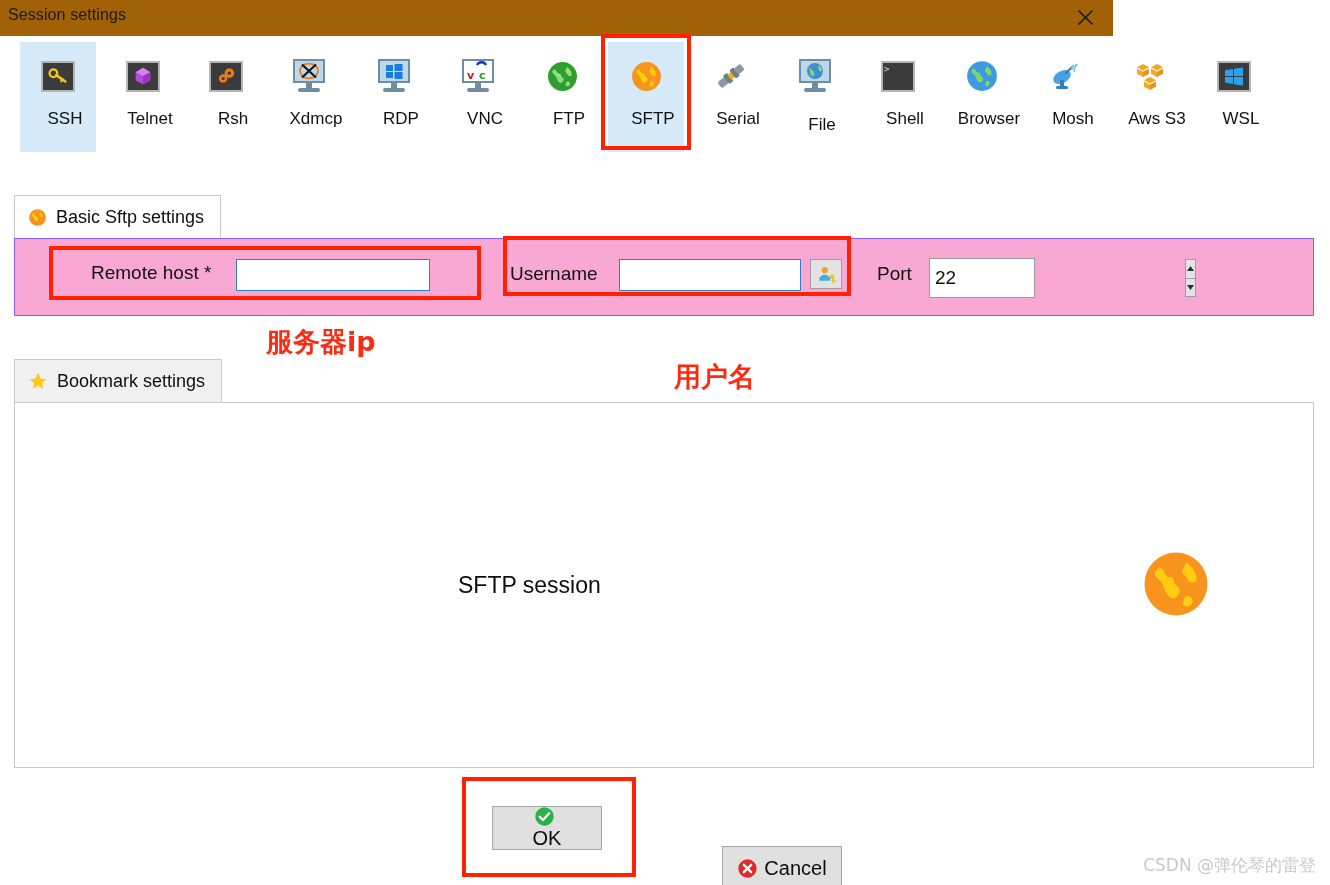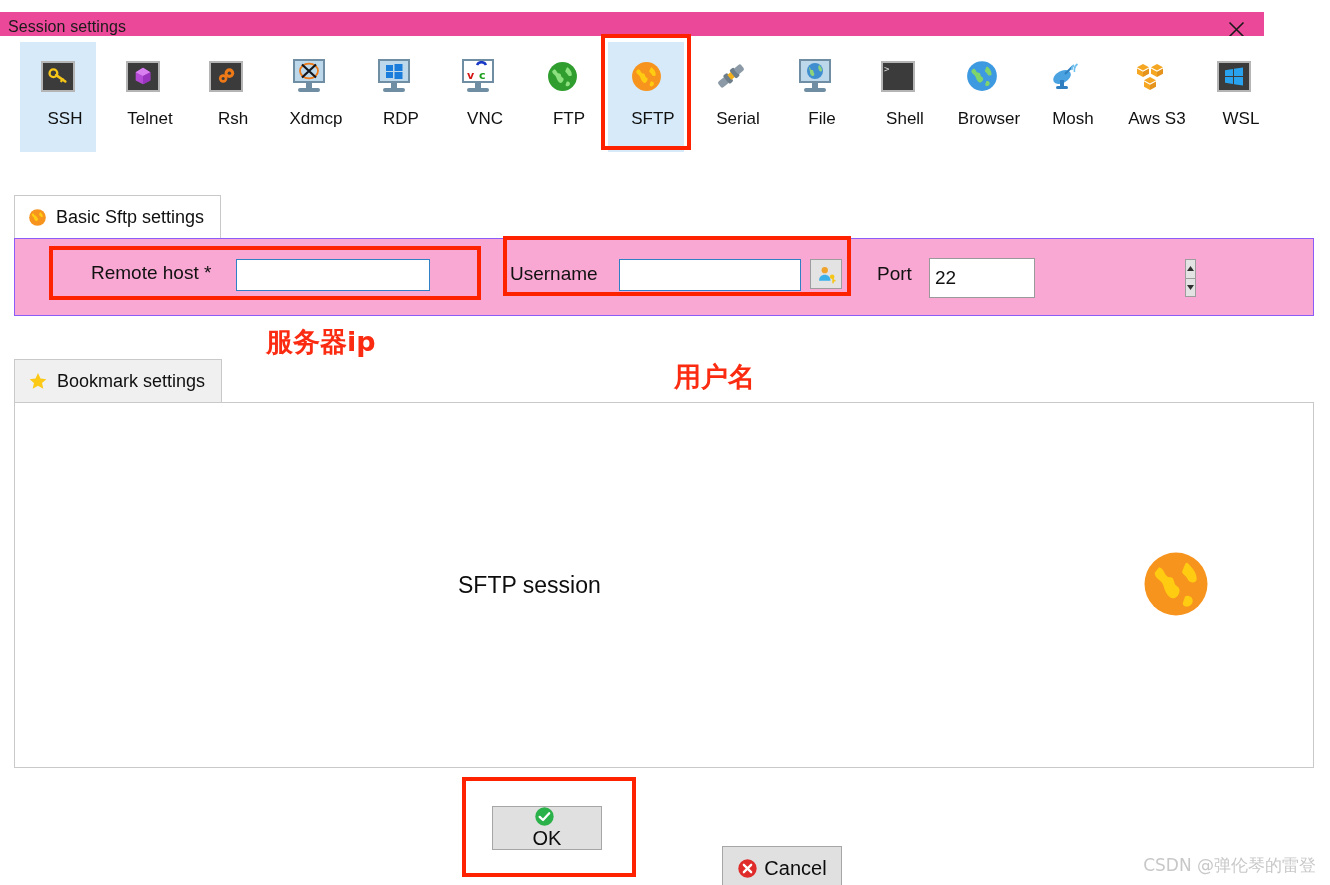--- a/index.html
+++ b/index.html
@@ -11,23 +11,23 @@
     overflow: hidden;
   }
   #root {
     position: relative;
     width: 1330px; height: 885px;
     background: #ffffff;
   }
 
   
   .titlebar {
-    position: absolute; left: 0; top: 12px;
-    width: 1264px; height: 36px;
-    background: #ec4899;
+    position: absolute; left: 0; top: 0;
+    width: 1113px; height: 36px;
+    background: #a16207;
   }
   .title-text {
     position: absolute; left: 8px; top: 6px;
     font-size: 16px; color: #1b1b1b;
     letter-spacing: .1px;
   }
   .close-btn {
     position: absolute; right: 8px; top: 2px;
     width: 40px; height: 30px;
     display: flex; align-items: center; justify-content: center;
@@ -345,21 +345,21 @@
             <rect x="10" y="11" width="5" height="10" rx="1.5" fill="#6d7d8a"></rect>
             <rect x="14" y="13" width="5" height="6" fill="#f5b01a"></rect>
             <rect x="18" y="11" width="5" height="10" rx="1.5" fill="#6d7d8a"></rect>
             <rect x="22" y="12.5" width="8" height="7" rx="2" fill="#8b9aa6"></rect>
           </g>
         </svg>
       </div>
       <div class="sess-label">Serial</div>
     </div>
 
-    <div class="sess-item" style="left:777px;">
+    <div class="sess-item" style="left:777px;gap:6px;">
       <div class="sess-ico">
         <div class="mon">
           <div class="mon-screen">
             <svg width="22" height="20" viewBox="0 0 22 20">
               <circle cx="11" cy="10" r="8" fill="#3e8ed0"></circle>
               <path d="M5 6 c2 1 1 3 3 3 c2 0 1 2 2 3 c1 1 0 3 -1 3 c-2 0 -3 -2 -3 -4 c0 -2 -1 -3 -1 -5z
                        M15 4 c2 2 3 3 3 5 c0 2 -2 2 -3 0 c-1 -2 -1 -3 0 -5z" fill="#8fd47a"></path>
             </svg>
           </div>
           <div class="mon-neck"></div>

